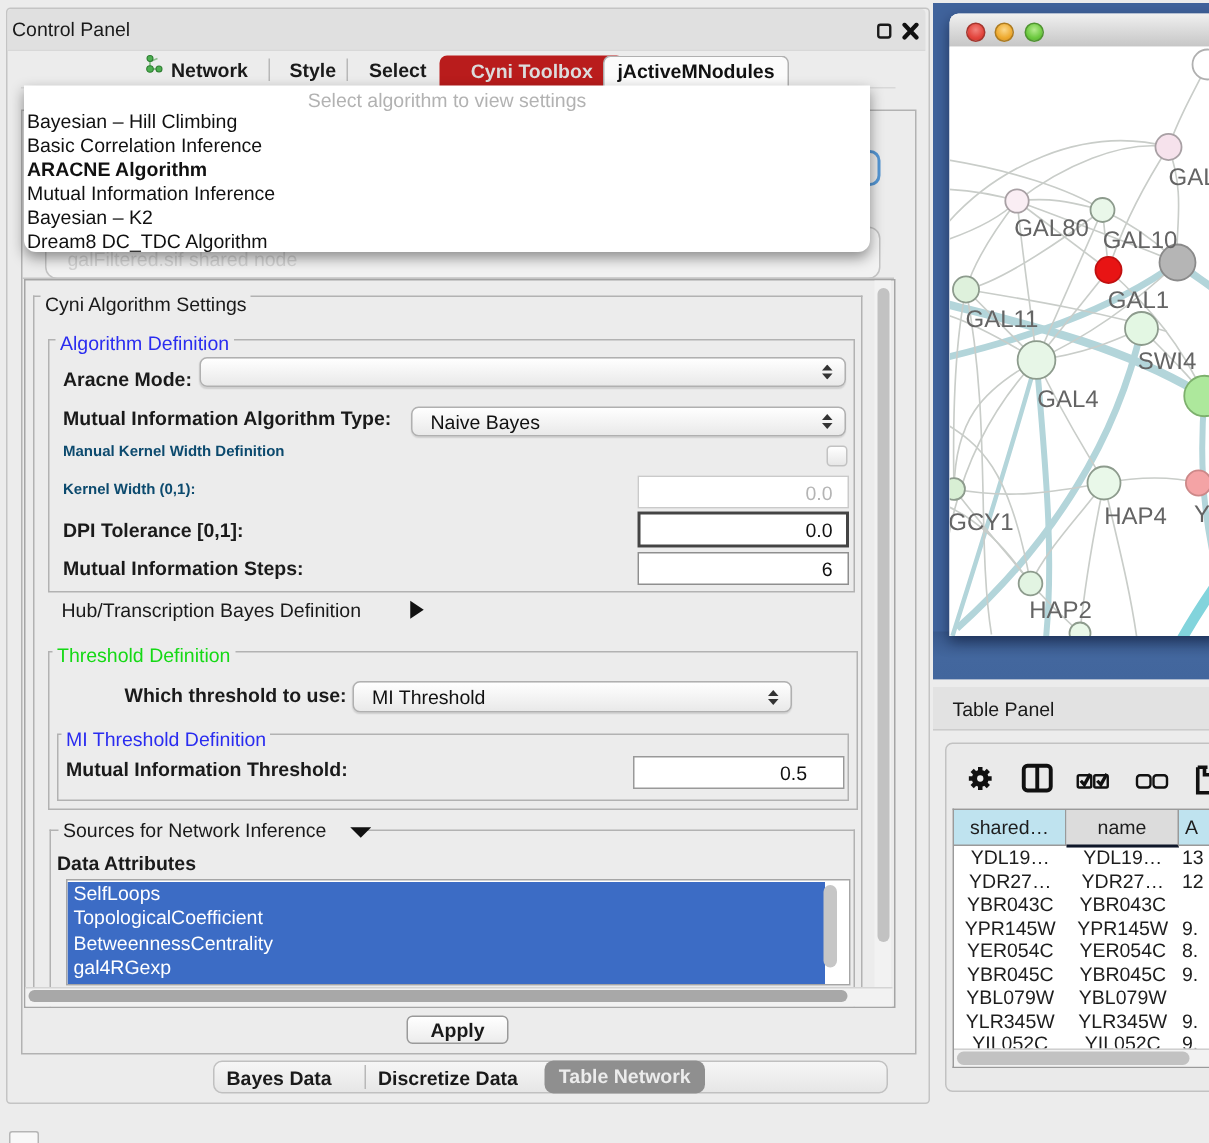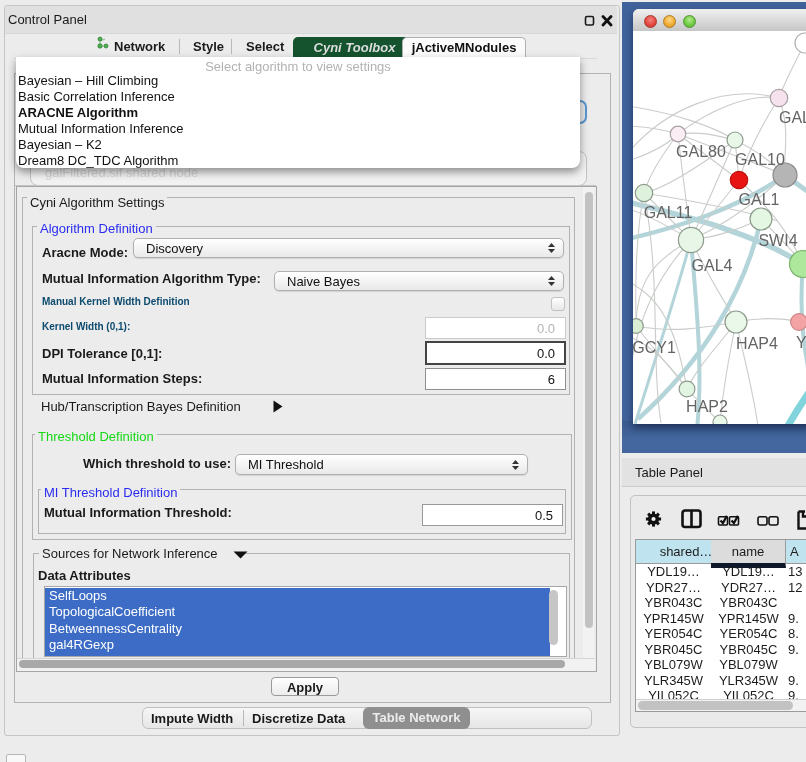--- a/index.html
+++ b/index.html
@@ -151,22 +151,22 @@
       <path d="M86.5 12.5 l2.4 2.6 l4 -7.2" stroke-width="2.2"></path>
       <rect x="113" y="8.8" width="9" height="8.2" rx="2"></rect>
       <rect x="124" y="8.8" width="9" height="8.2" rx="2"></rect>
     </g>
 
     <path d="M153.5 3.5 L160 3.5 M153.5 3.5 L153.5 20.5 L161 20.5 M158 3.5 L158 8.5 L161 8.5" fill="none" stroke="#111" stroke-width="2.4"></path>
   </svg>
 
   <div class="abs" style="left:635px;top:539px;width:171px;height:173px;background:#fff;border:1px solid #9a9a9a;border-right:none;box-sizing:border-box;overflow:hidden;font-size:13px;color:#1d1d1d;">
 
-    <div class="abs" style="left:0;top:0;width:74px;height:23px;background:#bfe3ef;border-right:1px solid #9a9a9a;border-bottom:1px solid #9a9a9a;text-align:center;line-height:23px;padding-left:13px;">shared…</div>
-    <div class="abs" style="left:75px;top:0;width:74px;height:23px;background:#dcdcdc;border-right:1px solid #9a9a9a;border-bottom:5px solid #0f172a;text-align:center;line-height:23px;">name</div>
+    <div class="abs" style="left:0;top:0;width:74px;height:23px;background:#bfe3ef;border-right:1px solid #9a9a9a;border-bottom:1px solid #9a9a9a;text-align:center;line-height:23px;">shared…</div>
+    <div class="abs" style="left:75px;top:0;width:74px;height:23px;background:#dcdcdc;border-right:1px solid #9a9a9a;border-bottom:2px solid #0f172a;text-align:center;line-height:23px;">name</div>
     <div class="abs" style="left:150px;top:0;width:60px;height:23px;background:#bfe3ef;border-bottom:1px solid #9a9a9a;text-align:left;padding-left:4px;line-height:23px;">A</div>
 
     <div class="abs" style="left:0;top:24px;width:75px;text-align:center;line-height:15.5px;">YDL19…<br>YDR27…<br>YBR043C<br>YPR145W<br>YER054C<br>YBR045C<br>YBL079W<br>YLR345W<br>YIL052C</div>
     <div class="abs" style="left:75px;top:24px;width:75px;text-align:center;line-height:15.5px;">YDL19…<br>YDR27…<br>YBR043C<br>YPR145W<br>YER054C<br>YBR045C<br>YBL079W<br>YLR345W<br>YIL052C</div>
     <div class="abs" style="left:152px;top:24px;width:40px;text-align:left;line-height:15.5px;">13<br>12<br>&nbsp;<br>9.<br>8.<br>9.<br>&nbsp;<br>9.<br>9.</div>
 
     <div class="abs" style="left:0;top:159px;width:171px;height:13px;background:#f2f2f2;border-top:1px solid #cfcfcf;"></div>
     <div class="abs" style="left:2px;top:161px;width:155px;height:9px;background:#c2c2c2;border-radius:4.5px;"></div>
   </div>
 
@@ -185,21 +185,21 @@
       <path d="M4 3 L4 10 M4 10 L10 10 M4 5 L9 3" stroke="#8fbf8f" stroke-width="1.2" fill="none"></path>
       <circle cx="4" cy="3" r="2" fill="#4caf50" stroke="#2e7d32" stroke-width="0.7"></circle>
       <circle cx="4" cy="10" r="2.2" fill="#4caf50" stroke="#2e7d32" stroke-width="0.7"></circle>
       <circle cx="10" cy="10" r="2" fill="#4caf50" stroke="#2e7d32" stroke-width="0.7"></circle>
     </svg>
     <div class="abs blbl" style="left:114px;top:39px;">Network</div>
     <div class="abs" style="left:179px;top:39px;width:1px;height:15px;background:#b8b8b8;"></div>
     <div class="abs blbl" style="left:193px;top:39px;">Style</div>
     <div class="abs" style="left:231px;top:39px;width:1px;height:15px;background:#b8b8b8;"></div>
     <div class="abs blbl" style="left:246px;top:39px;">Select</div>
-    <div class="abs" style="left:293px;top:37px;width:123px;height:21px;background:#14532d;border-radius:5px 5px 0 0;font-style:italic;">
+    <div class="abs" style="left:293px;top:37px;width:123px;height:21px;background:#b91c1c;border-radius:5px 5px 0 0;">
       <div style="text-align:center;font-size:13px;font-weight:bold;color:#dcdcdc;line-height:21px;">Cyni Toolbox</div>
     </div>
     <div class="abs" style="left:402px;top:37px;width:124px;height:21px;background:#fbfbfb;border:1px solid #b0b0b0;border-bottom:none;border-radius:5px 5px 0 0;box-sizing:border-box;">
       <div style="text-align:center;font-size:13px;font-weight:bold;color:#111;line-height:20px;">jActiveMNodules</div>
     </div>
   </div>
 
   <div class="abs" style="left:14px;top:58px;width:583px;height:1px;background:#d8d8d8;"></div>
 
   <div class="abs" style="left:14px;top:73px;width:595px;height:628px;border:1px solid #b2b2b2;background:#ececec;"></div>
@@ -215,21 +215,20 @@
   <div id="settings">
 
     <div class="abs" style="left:22px;top:197px;width:551px;height:472px;border:1px solid #b2b2b2;border-bottom:none;"></div>
     <div class="abs lbl" style="left:27px;top:195px;background:#ececec;padding:0 3px;">Cyni Algorithm Settings</div>
 
     <div class="abs" style="left:32px;top:226px;width:536px;height:167px;border:1px solid #b2b2b2;"></div>
     <div class="abs" style="left:37px;top:221px;background:#ececec;padding:0 3px;font-size:13px;color:#2a2cf0;">Algorithm Definition</div>
 
     <div class="abs blbl" style="left:42px;top:245px;">Aracne Mode:</div>
     <div class="abs combo" style="left:133px;top:238px;width:431px;height:20px;">
-      <span class="ctext">Discovery</span>
         <svg class="arrows" width="9" height="10" viewBox="0 0 9 10">
           <path d="M4.5 0 L8 4 L1 4 Z" fill="#333"></path>
           <path d="M4.5 10 L8 6 L1 6 Z" fill="#333"></path>
         </svg>
     </div>
     <div class="abs blbl" style="left:42px;top:271px;">Mutual Information Algorithm Type:</div>
     <div class="abs combo" style="left:274px;top:271px;width:290px;height:20px;">
       <span class="ctext">Naive Bayes</span>
         <svg class="arrows" width="9" height="10" viewBox="0 0 9 10">
           <path d="M4.5 0 L8 4 L1 4 Z" fill="#333"></path>
@@ -264,21 +263,21 @@
         <svg class="arrows" width="9" height="10" viewBox="0 0 9 10">
           <path d="M4.5 0 L8 4 L1 4 Z" fill="#333"></path>
           <path d="M4.5 10 L8 6 L1 6 Z" fill="#333"></path>
         </svg>
     </div>
 
     <div class="abs" style="left:38px;top:489px;width:526px;height:43px;border:1px solid #b2b2b2;"></div>
     <div class="abs" style="left:41px;top:485px;background:#ececec;padding:0 3px;font-size:13px;color:#2a2cf0;">MI Threshold Definition</div>
     <div class="abs blbl" style="left:44px;top:505px;">Mutual Information Threshold:</div>
     <div class="abs" style="left:422px;top:504px;width:141px;height:22px;border:1px solid #999;background:#fff;box-sizing:border-box;">
-      <div style="text-align:right;padding:3px 9px 0 0;font-size:13px;color:#111;">0.5</div>
+      <div style="text-align:right;padding:3px 24px 0 0;font-size:13px;color:#111;">0.5</div>
     </div>
 
     <div class="abs" style="left:33px;top:553px;width:535px;height:117px;border:1px solid #b2b2b2;border-bottom:none;"></div>
     <div class="abs lbl" style="left:39px;top:546px;background:#ececec;padding:0 24px 0 3px;">Sources for Network Inference</div>
     <svg class="abs" style="left:233px;top:551px;" width="15" height="8" viewBox="0 0 15 8">
         <path d="M0.5 0.5 L14.5 0.5 L7.5 7.5 Z" fill="#111"></path>
       </svg>
     <div class="abs blbl" style="left:38px;top:568px;">Data Attributes</div>
     <div class="abs" style="left:44px;top:586px;width:523px;height:71px;border:1px solid #a6a6a6;background:#fff;box-sizing:border-box;overflow:hidden;">
       <div style="position:absolute;left:0px;top:1px;width:501px;height:68px;background:#3c6cc5;color:#fff;font-size:13px;line-height:16.4px;padding-left:4px;">SelfLoops<br>TopologicalCoefficient<br>BetweennessCentrality<br>gal4RGexp</div>
@@ -290,21 +289,21 @@
   <div class="abs" style="left:585px;top:192px;width:8px;height:436px;background:#c2c2c2;border-radius:4px;"></div>
   <div class="abs" style="left:17px;top:658px;width:578px;height:12px;background:#f2f2f2;border-top:1px solid #d4d4d4;"></div>
   <div class="abs" style="left:19px;top:660px;width:546px;height:8px;background:#a8a8a8;border-radius:4px;"></div>
 
   <div class="abs" style="left:271px;top:677px;width:66px;height:17px;border:1px solid #9a9a9a;border-radius:4px;background:linear-gradient(#ffffff,#ececec);text-align:center;">
     <span style="font-size:13px;font-weight:bold;color:#1a1a1a;line-height:17px;">Apply</span>
   </div>
 
   <div id="bottomtabs">
     <div class="abs" style="left:142px;top:707px;width:450px;height:22px;background:linear-gradient(#f6f6f6,#e6e6e6);border:1px solid #c0c0c0;border-radius:6px;box-sizing:border-box;"></div>
-    <div class="abs blbl" style="left:151px;top:711px;">Impute Width</div>
+    <div class="abs blbl" style="left:151px;top:711px;">Bayes Data</div>
     <div class="abs" style="left:243px;top:710px;width:1px;height:16px;background:#b8b8b8;"></div>
     <div class="abs blbl" style="left:252px;top:711px;">Discretize Data</div>
     <div class="abs" style="left:363px;top:707px;width:107px;height:22px;background:#8f8f8f;border-radius:6px 6px 6px 6px;">
       <div style="text-align:center;font-size:13px;font-weight:bold;color:#ececec;line-height:22px;">Table Network</div>
     </div>
   </div>
 
   <div class="abs" style="left:16px;top:57px;width:564px;height:111px;background:#ffffff;border-radius:0 0 8px 8px;box-shadow:0 4px 9px rgba(0,0,0,.42);">
     <div class="abs" style="left:0;top:2px;width:564px;text-align:center;font-size:13px;color:#b2b2b2;">Select algorithm to view settings</div>
     <div class="abs" style="left:2px;top:16px;font-size:13px;color:#111;line-height:16px;">

